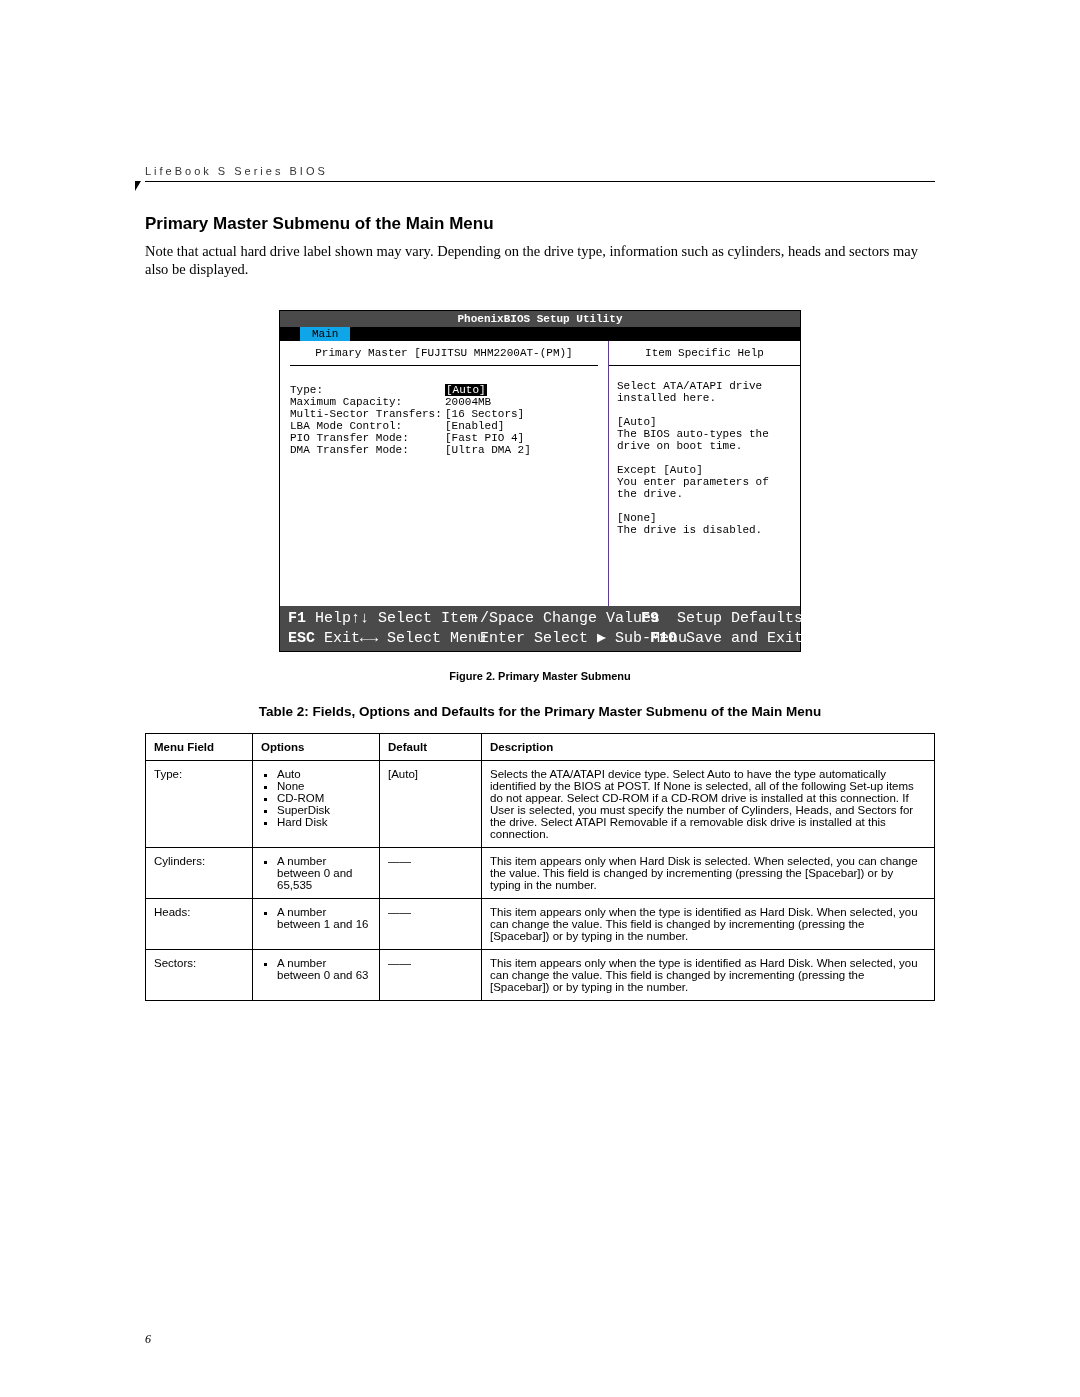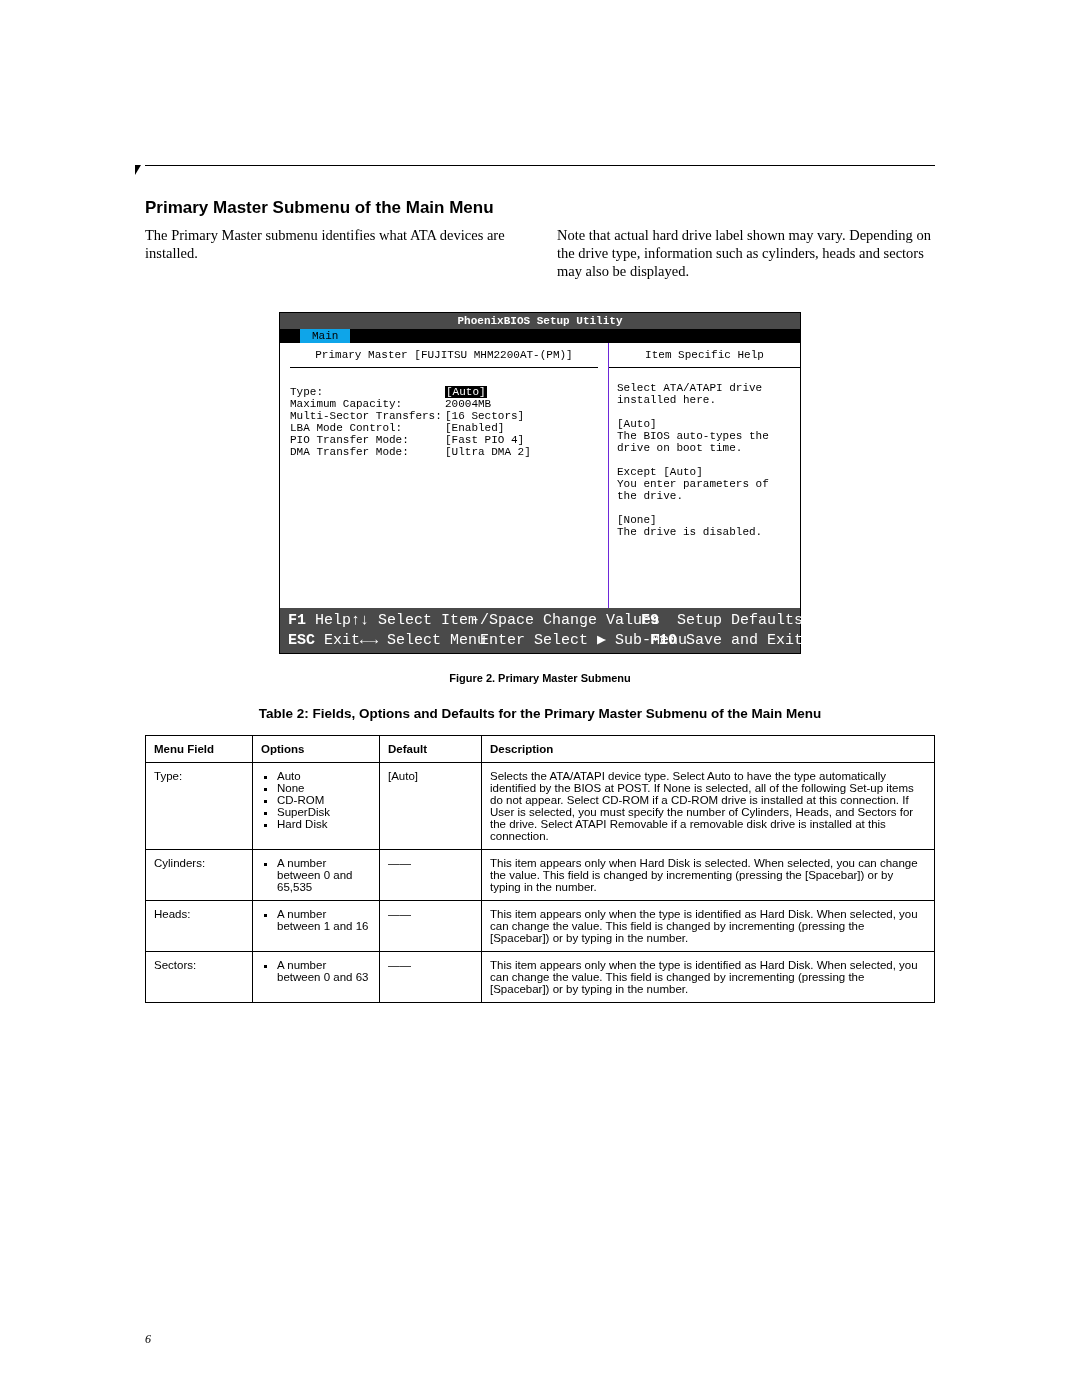--- a/index.html
+++ b/index.html
@@ -162,25 +162,25 @@
     bottom: 50px;
     left: 145px;
     font-style: italic;
     font-size: 12px;
   }
 </style>
 </head>
 <body>
 
 <div class="page">
+  <div class="header-line">LifeBook S Series BIOS</div>
   <div class="header-rule"></div>
 
   <h2 class="section-title">Primary Master Submenu of the Main Menu</h2>
   <div class="two-col">
-    <div>The Primary Master submenu identifies what ATA devices are installed.</div>
     <div>Note that actual hard drive label shown may vary. Depending on the drive type, information such as cylinders, heads and sectors may also be displayed.</div>
   </div>
 
   <div class="bios">
     <div class="bios-title">PhoenixBIOS Setup Utility</div>
     <div class="bios-tabs">
       <div class="bios-tab">Main</div>
     </div>
     <div class="bios-body">
       <div class="bios-left">

